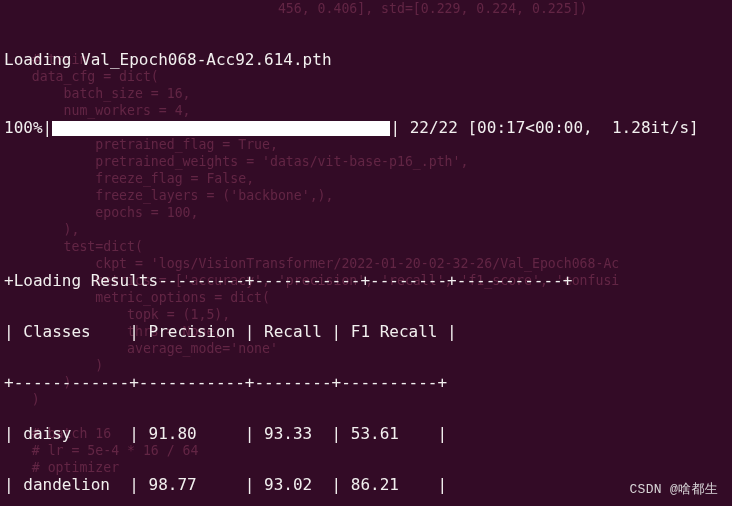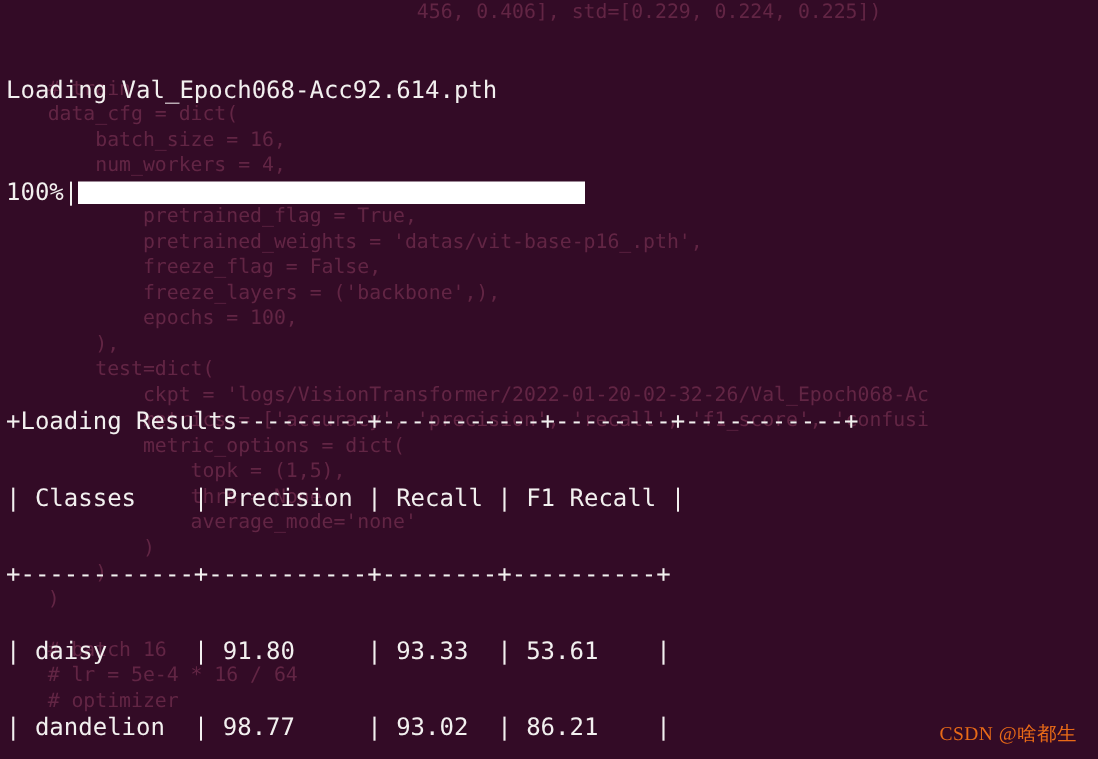--- a/index.html
+++ b/index.html
@@ -71,40 +71,40 @@
     display: inline-block;
     background: #ffffff;
     height: 15px;
     vertical-align: middle;
   }
   #watermark {
     position: absolute;
     z-index: 5;
     right: 14px;
     bottom: 8px;
-    color: #f97316;
-    font-family: Liberation Serif, serif;
+    color: #e5e5e5;
+    font-family: Liberation Mono, monospace;
     font-size: 13px;
     opacity: 0.92;
     letter-spacing: 0.3px;
   }
 </style>
 </head>
 <body>
 
 <div id="terminal">
 
   <div id="ghost-layer"><div class="gline">                                   456, 0.406], std=[0.229, 0.224, 0.225])</div><div class="gline">&nbsp;</div><div class="gline">&nbsp;</div><div class="gline">    # train</div><div class="gline">    data_cfg = dict(</div><div class="gline">        batch_size = 16,</div><div class="gline">        num_workers = 4,</div><div class="gline">        train = dict(</div><div class="gline">            pretrained_flag = True,</div><div class="gline">            pretrained_weights = 'datas/vit-base-p16_.pth',</div><div class="gline">            freeze_flag = False,</div><div class="gline">            freeze_layers = ('backbone',),</div><div class="gline">            epochs = 100,</div><div class="gline">        ),</div><div class="gline">        test=dict(</div><div class="gline">            ckpt = 'logs/VisionTransformer/2022-01-20-02-32-26/Val_Epoch068-Ac</div><div class="gline">            metrics = ['accuracy', 'precision', 'recall', 'f1_score', 'confusi</div><div class="gline">            metric_options = dict(</div><div class="gline">                topk = (1,5),</div><div class="gline">                thrs = None,</div><div class="gline">                average_mode='none'</div><div class="gline">            )</div><div class="gline">        )</div><div class="gline">    )</div><div class="gline">&nbsp;</div><div class="gline">    # batch 16</div><div class="gline">    # lr = 5e-4 * 16 / 64</div><div class="gline">    # optimizer</div></div>
 
   <div id="console-layer">
 
     <div class="line">Loading Val_Epoch068-Acc92.614.pth</div>
 
     <div class="pbar-row">
-      <span>100%</span><span>|</span><span class="pbar-fill" id="pbar-fill" style="width: 338.25px;"></span>
+      <span>100%</span><span>|</span><span class="pbar-fill" id="pbar-fill" style="width: 338.25px;"></span><span>| 22/22 [00:17&lt;00:00,  1.28it/s]</span>
     </div>
 
     <div class="line blank">&nbsp;</div>
 
     
     <div class="line">+Loading Results---------+-----------+--------+-----------+</div>
     <div class="line">| Classes    | Precision | Recall | F1 Recall |</div>
     <div class="line">+------------+-----------+--------+----------+</div>
     <div class="line">| daisy      | 91.80     | 93.33  | 53.61    |</div>
     <div class="line">| dandelion  | 98.77     | 93.02  | 86.21    |</div>

